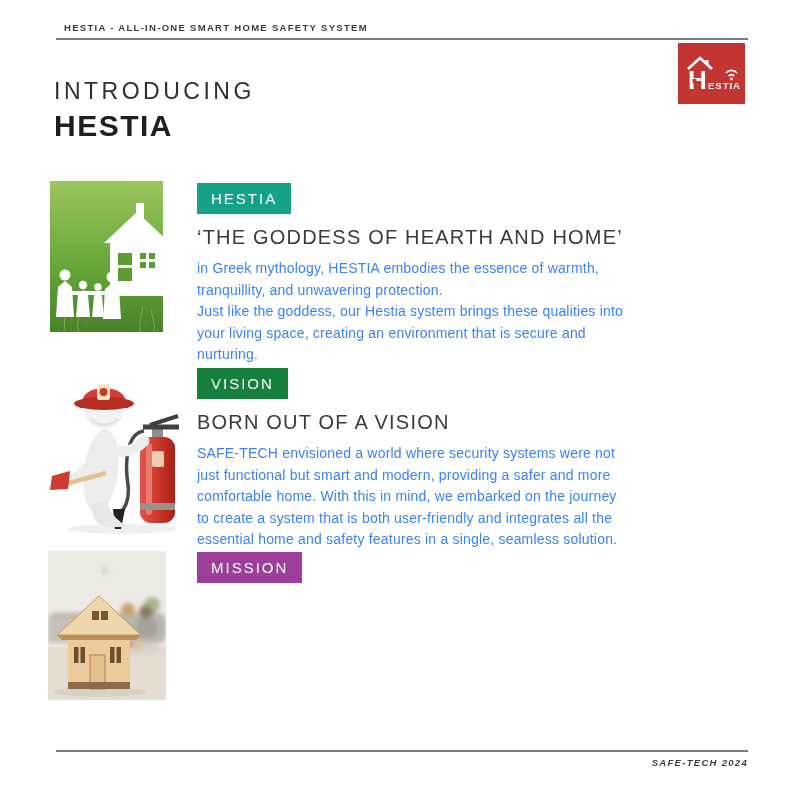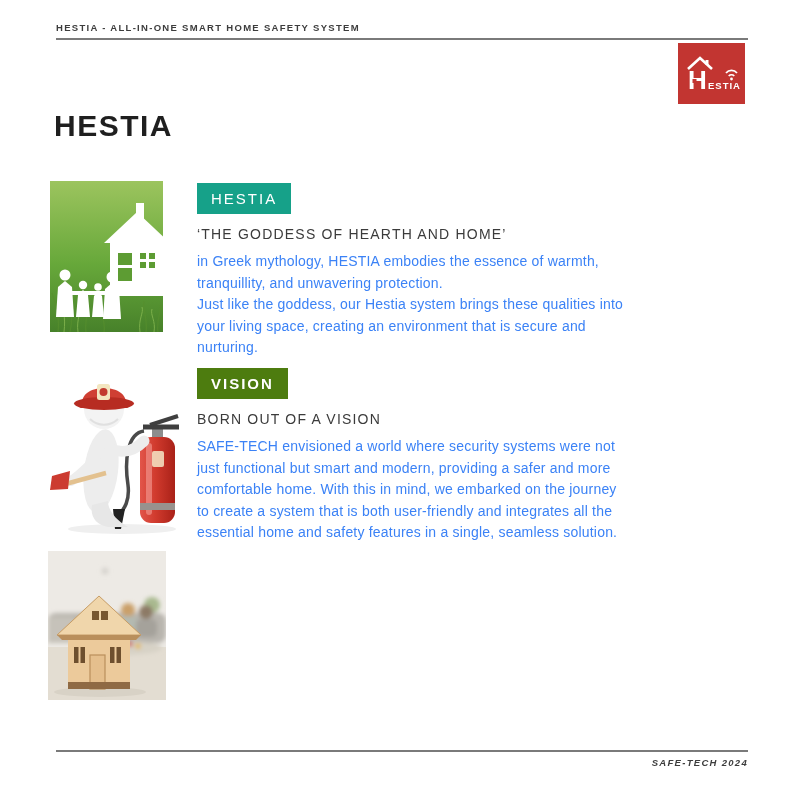--- a/index.html
+++ b/index.html
@@ -2,21 +2,21 @@
 <html><head>
 <meta charset="utf-8">
 <style>
   * { margin:0; padding:0; box-sizing:border-box; }
   html,body { background:#ffffff; }
   .page {
     position:relative; width:800px; height:800px; background:#ffffff;
     font-family:"Liberation Sans", sans-serif; overflow:hidden; margin:0 auto;
   }
   .tagline {
-    position:absolute; left:56px; top:22px;
+    position:absolute; left:64px; top:22px;
     font-size:9.5px; font-weight:700; letter-spacing:1.3px; color:#3d3d3d;
   }
   .rule { position:absolute; height:2px; background:#7a7a7a; }
   .rule-top { left:56px; top:38px; width:692px; }
   .rule-bottom { left:56px; top:750px; width:692px; }
   .footer-credit {
     position:absolute; right:52px; top:757px;
     font-size:9.5px; font-weight:700; letter-spacing:1.3px; color:#3d3d3d;font-style:italic;
   }
   .logo {
@@ -39,21 +39,21 @@
   .section-content { position:absolute; left:197px; width:535px; }
   .sec-hestia  { top:183px; }
   .sec-vision  { top:368px; }
   .sec-mission { top:552px; }
   .badge {
     display:inline-block; min-width:78px; text-align:center;
     padding:7px 14px; color:#ffffff;
     font-size:15px; font-weight:500; letter-spacing:2px;
   }
   .heading {
-    margin-top:12px; font-size:14px; font-weight:400;
+    margin-top:12px; font-size:20px; font-weight:400;
     letter-spacing:1.2px; color:#3b3b3b;
   }
   .body-text {
     margin-top:9px; font-size:14px; line-height:21.6px;
     letter-spacing:0.2px; color:#3b82f6; white-space:pre-line;
   }
 </style>
 </head>
 <body>
 
@@ -70,20 +70,21 @@
       <rect x="14.5" y="36" width="4" height="4" fill="#c23531"></rect>
       <text x="30" y="46" font-size="9.5" font-weight="bold" letter-spacing="1" fill="#ffffff">ESTIA</text>
       <g>
         <path d="M48 30 a7 7 0 0 1 11 0" stroke="#ffffff" stroke-width="1.7" fill="none"></path>
         <path d="M50.7 33 a4 4 0 0 1 5.6 0" stroke="#ffffff" stroke-width="1.7" fill="none"></path>
         <circle cx="53.5" cy="36" r="1.4" fill="#ffffff"></circle>
       </g>
     </svg>
   </div>
 
+  <div class="title-intro">INTRODUCING</div>
   <div class="title-name">HESTIA</div>
 
   <div class="section-image img-hestia">
     <svg viewBox="0 0 113 151" preserveAspectRatio="none">
       <defs>
         <linearGradient id="grass" x1="0" y1="0" x2="0" y2="1">
           <stop offset="0" stop-color="#9cc45e"></stop>
           <stop offset="0.55" stop-color="#67a83a"></stop>
           <stop offset="1" stop-color="#47812a"></stop>
         </linearGradient>
@@ -173,21 +174,21 @@
       <g>
         <path d="M42 46 C42 26 86 26 86 46 Z" fill="#cf3f33"></path>
         <ellipse cx="64" cy="46.5" rx="30" ry="6.5" fill="#b72c22"></ellipse>
         <rect x="57" y="27" width="13" height="16" rx="2.5" fill="#f3e6c0"></rect>
         <circle cx="63.5" cy="35" r="4" fill="#c23a2f"></circle>
       </g>
     </svg>
   </div>
 
   <div class="section-content sec-vision">
-    <div class="badge" style="background-color: #4d7c0f; font-weight: bold;">VISION</div>
+    <div class="badge" style="background-color: #15803d;">VISION</div>
     <div class="heading">BORN OUT OF A VISION</div>
     <div class="body-text">SAFE-TECH envisioned a world where security systems were not
 just functional but smart and modern, providing a safer and more
 comfortable home. With this in mind, we embarked on the journey
 to create a system that is both user-friendly and integrates all the
 essential home and safety features in a single, seamless solution.</div>
   </div>
 
   <div class="section-image img-mission">
     <svg viewBox="0 0 118 149" preserveAspectRatio="none">
@@ -228,18 +229,19 @@
         <rect x="30.5" y="96" width="2" height="16" fill="#ecca9b"></rect>
         <rect x="62" y="96" width="11" height="16" fill="#6e4f2e"></rect>
         <rect x="66.5" y="96" width="2" height="16" fill="#ecca9b"></rect>
         <rect x="42" y="104" width="15" height="34" fill="#e5bf8d" stroke="#b98f5c" stroke-width="1.2"></rect>
         <rect x="20" y="131" width="62" height="7" fill="#8f6a44"></rect>
       </g>
     </svg>
   </div>
 
   <div class="section-content sec-mission">
+    <div class="badge" style="background-color: rgb(156, 62, 154);">MISSION</div>
   </div>
 
   <div class="rule rule-bottom"></div>
   <div class="footer-credit">SAFE-TECH 2024</div>
 
 </div>
 
 </body></html>

